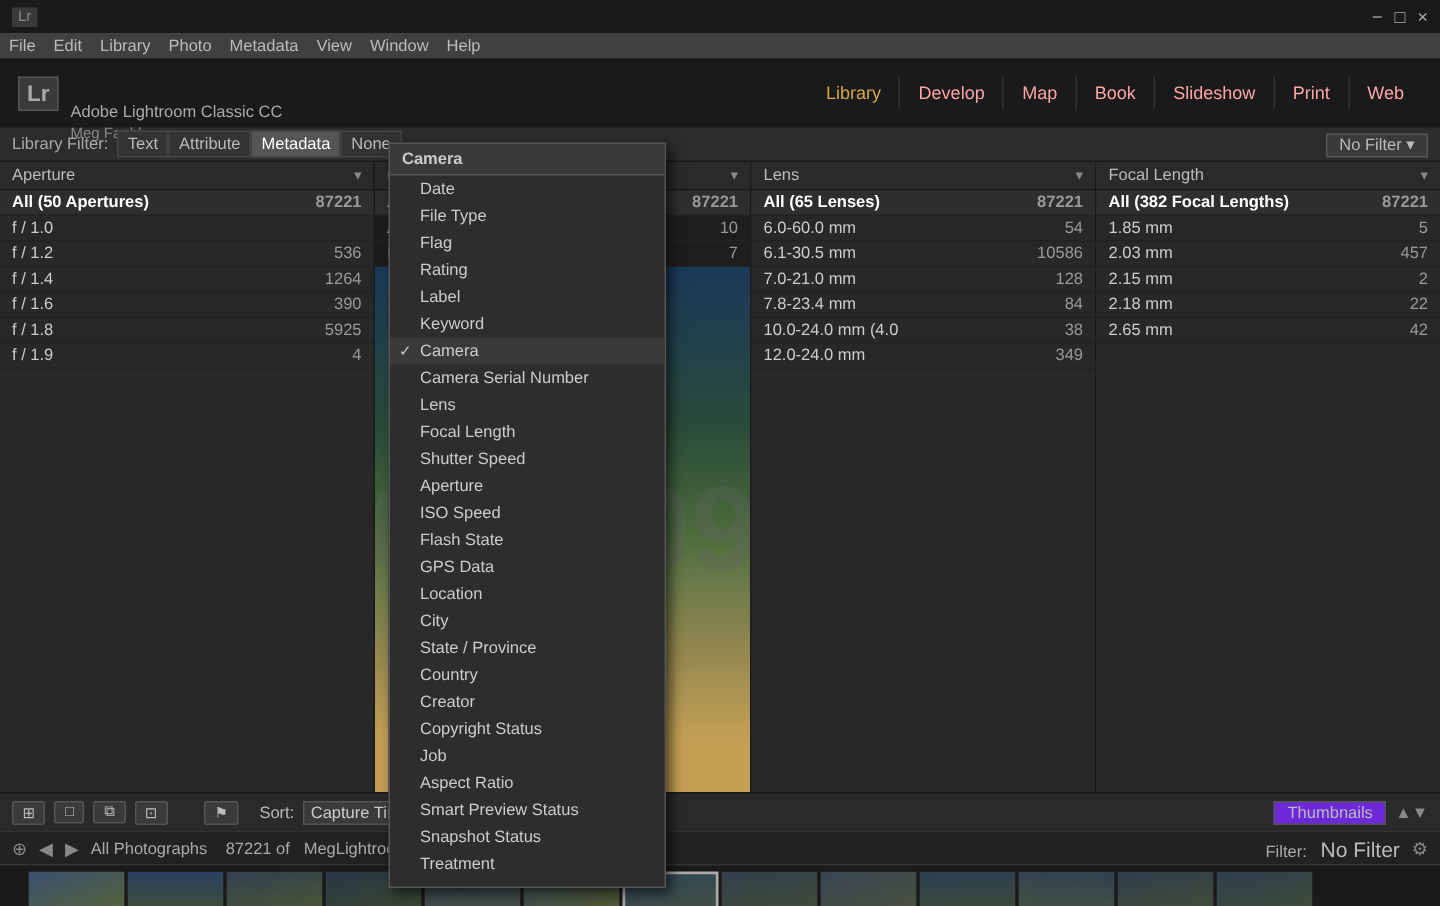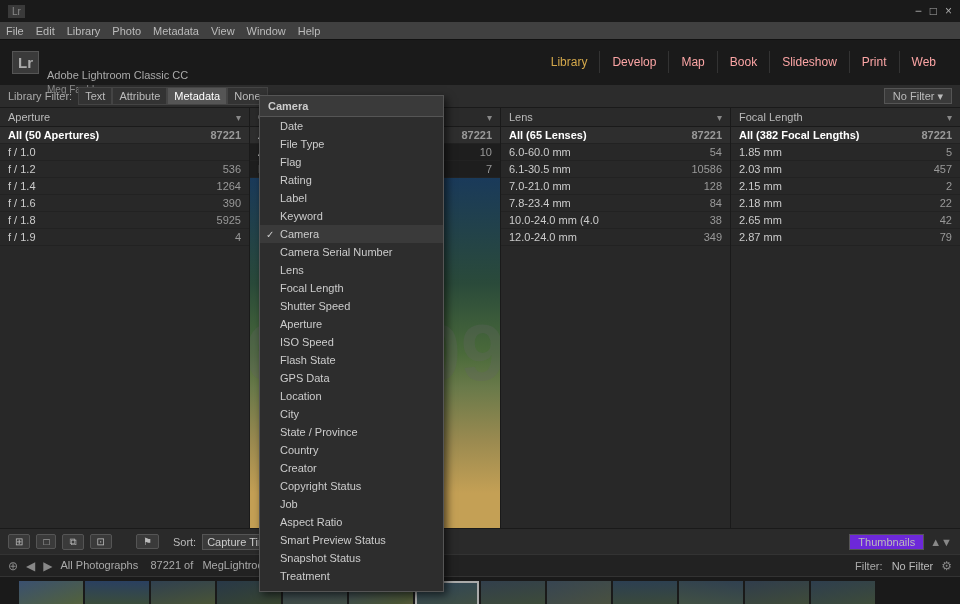--- a/index.html
+++ b/index.html
@@ -237,21 +237,21 @@
       height: 22px;
       display: flex;
       align-items: center;
       padding: 0 8px;
       gap: 8px;
       border-bottom: 1px solid #333;
     }
     .filmstrip-icon { color: #888; font-size: 12px; cursor: pointer; }
     .filmstrip-path { font-size: 11px; color: #aaa; flex: 1; }
     .filmstrip-filter { font-size: 11px; color: #aaa; }
-    .filmstrip-filter-val { color: #bbb; font-size: 11px; }
+    .filmstrip-filter-val { color: #bbb; font-size: 14px; }
     #filmstrip-photos {
       display: flex;
       align-items: center;
       gap: 2px;
       padding: 3px 6px;
       overflow: hidden;
       flex: 1;
     }
     .thumb {
       width: 64px;
@@ -477,24 +477,20 @@
         <span>2.15 mm</span>
         <span class="count">2</span>
       </div>
       <div class="panel-row">
         <span>2.18 mm</span>
         <span class="count">22</span>
       </div>
       <div class="panel-row">
         <span>2.65 mm</span>
         <span class="count">42</span>
-      </div>
-      <div class="panel-row">
-        <span>2.87 mm</span>
-        <span class="count">79</span>
       </div>
     </div>
   </div>
 </div>
 
 <div id="dropdown-overlay">
   <div class="dropdown-header">
     <span>Camera</span>
   </div>
   <div class="dropdown-item">

